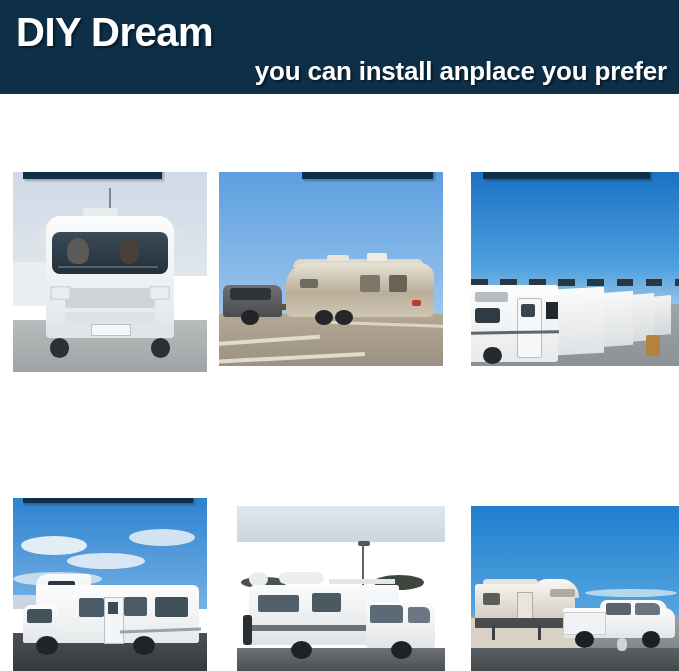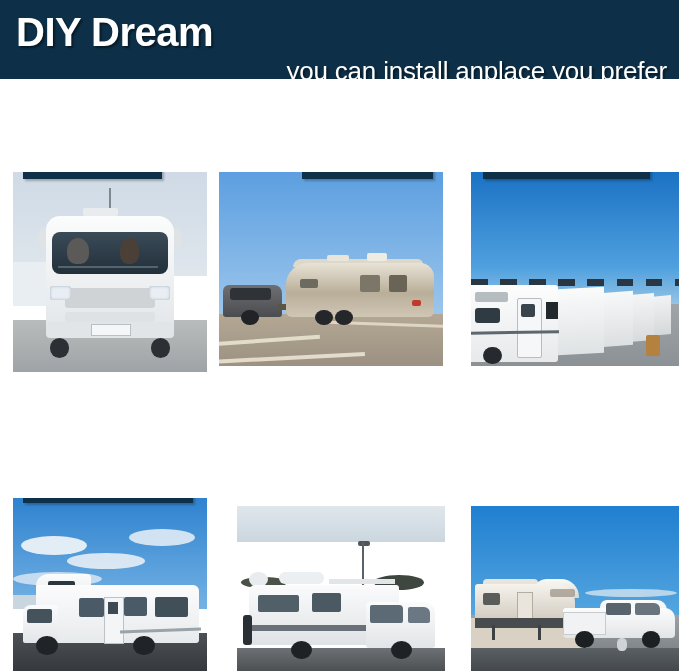--- a/index.html
+++ b/index.html
@@ -13,42 +13,42 @@
     position: relative;
     overflow: hidden;
     font-family: "Liberation Sans", sans-serif;
   }
 
   
   #header-banner {
     position: absolute;
     left: 0; top: 0;
     width: 679px;
-    height: 79px;
+    height: 94px;
     background: #0d3048;
     overflow: hidden;
   }
   #header-title {
     position: absolute;
     left: 16px;
     top: 12px;
     font-size: 40px;
     font-weight: bold;
     color: #ffffff;
     letter-spacing: -0.5px;
     line-height: 1;
     text-shadow: 2px 2px 2px rgba(0,0,0,0.45);
     white-space: nowrap;
   }
   #header-subtitle {
     position: absolute;
     right: 12px;
     top: 58px;
     font-size: 26px;
-    font-weight: normal;
+    font-weight: bold;
     color: #ffffff;
     letter-spacing: -0.2px;
     line-height: 1;
     text-shadow: 2px 2px 2px rgba(0,0,0,0.45);
     white-space: nowrap;
   }
 
   
   .tile {
     position: absolute;

